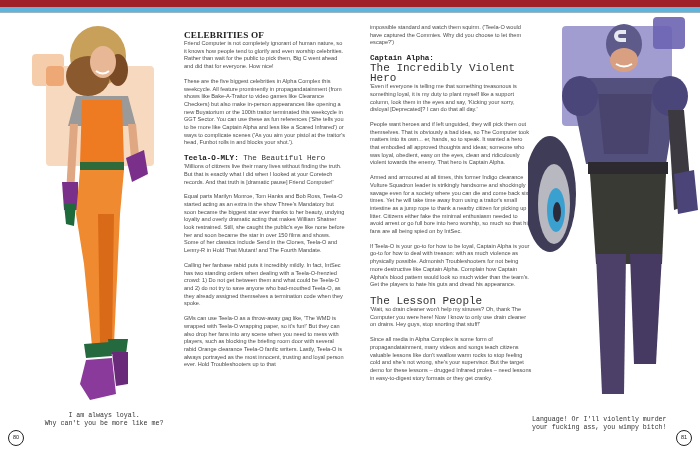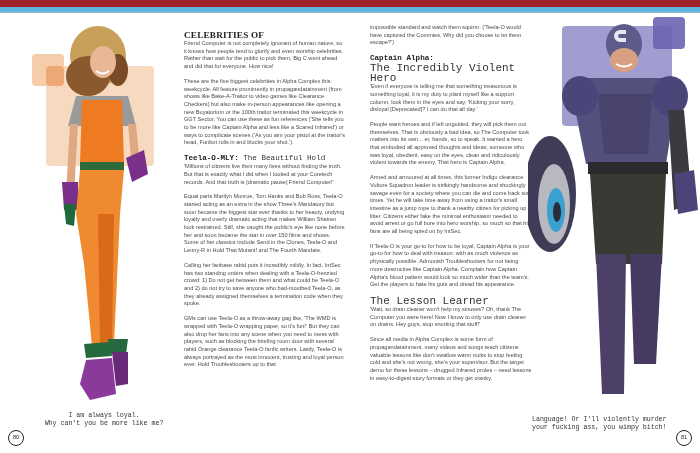--- a/index.html
+++ b/index.html
@@ -69,37 +69,37 @@
       <path d="M84 338 L100 338 L100 370 L88 372 Z" fill="#6a2a7a"></path>
     </svg>
   </div>
 
   <div class="col" style="left:184px;">
     <div class="h-main">CELEBRITIES OF</div>
     <p>Friend Computer is not completely ignorant of human nature, so it knows how people tend to glorify and even worship celebrities. Rather than wait for the public to pick them, Big C went ahead and did that for everyone. How nice!</p>
     <p>These are the five biggest celebrities in Alpha Complex this weekcycle. All feature prominently in propagandatainment (from shows like Bake-A-Traitor to video games like Clearance Checkers) but also make in-person appearances like opening a new Buyatorium or the 100th traitor terminated this weekcycle in GGT Sector. You can use these as fun references ('She tells you to be more like Captain Alpha and less like a Scared Infrared') or ways to complicate scenes ('As you aim your pistol at the traitor's head, Funbot rolls in and blocks your shot.').</p>
     <div class="h-sub">
       <b>Teela-O-MLY:</b>
-      <span>The Beautiful Hold</span>
+      <span>The Beautiful Hero</span>
     </div>
     <p>'Millions of citizens live their many lives without finding the truth. But that is exactly what I did when I looked at your Coretech records. And that truth is [dramatic pause] Friend Computer!'</p>
     <p>Equal parts Marilyn Monroe, Tom Hanks and Bob Ross, Teela-O started acting as an extra in the show Three's Mandatory but soon became the biggest star ever thanks to her beauty, undying loyalty and overly dramatic acting that makes William Shatner look restrained. Still, she caught the public's eye like none before her and soon became the star in over 150 films and shows. Some of her classics include Send in the Clones, Teela-O and Lenny-R in Hold That Mutant! and The Fourth Mandate.</p>
     <p>Calling her fanbase rabid puts it incredibly mildly. In fact, IntSec has two standing orders when dealing with a Teela-O-frenzied crowd: 1) Do not get between them and what could be Teela-O and 2) do not try to save anyone who bad-mouthed Teela-O, as they already assigned themselves a termination code when they spoke.</p>
     <p>GMs can use Teela-O as a throw-away gag like, 'The WMD is wrapped with Teela-O wrapping paper, so it's fun!' But they can also drop her fans into any scene when you need to mess with players, such as blocking the briefing room door with several rabid Orange clearance Teela-O fanfic writers. Lastly, Teela-O is always portrayed as the most innocent, trusting and loyal person ever. Hold Troubleshooters up to that</p>
   </div>
 
   <div class="col" style="left:370px;top:10px;">
     <p>impossible standard and watch them squirm. ('Teela-O would have captured the Commies. Why did you choose to let them escape?')</p>
     <div class="h-sub"><b>Captain Alpha:</b></div>
     <div class="h-sub2">The Incredibly Violent Hero</div>
     <p>'Even if everyone is telling me that something treasonous is something loyal, it is my duty to plant myself like a support column, look them in the eyes and say, 'Kicking your sorry, disloyal [Deprecated]? I can do that all day.'</p>
     <p>People want heroes and if left unguided, they will pick them out themselves. That is obviously a bad idea, so The Computer took matters into its own... er, hands, so to speak. It wanted a hero that embodied all approved thoughts and ideas; someone who was loyal, obedient, easy on the eyes, clean and ridiculously violent towards the enemy. That hero is Captain Alpha.</p>
     <p>Armed and armoured at all times, this former Indigo clearance Vulture Squadron leader is strikingly handsome and shockingly savage even for a society where you can die and come back six times. Yet he will take time away from using a traitor's small intestine as a jump rope to thank a nearby citizen for picking up litter. Citizens either fake the minimal enthusiasm needed to avoid arrest or go full bore into hero worship, so much so that his fans are all being spied on by IntSec.</p>
     <p>If Teela-O is your go-to for how to be loyal, Captain Alpha is your go-to for how to deal with treason: with as much violence as physically possible. Admonish Troubleshooters for not being more destructive like Captain Alpha. Complain how Captain Alpha's blood pattern would look so much wider than the team's. Get the players to hate his guts and dread his appearance.</p>
-    <div class="h-sub2">The Lesson Learner</div>
+    <div class="h-sub2">The Lesson People</div>
     <p>'Wait, so drain cleaner won't help my sinuses? Oh, thank The Computer you were here! Now I know to only use drain cleaner on drains. Hey guys, stop snorting that stuff!'</p>
     <p>Since all media in Alpha Complex is some form of propagandatainment, many videos and songs teach citizens valuable lessons like don't swallow warm rocks to stop feeling cold and she's not wrong, she's your supervisor. But the target demo for these lessons – drugged Infrared proles – need lessons in easy-to-digest story formats or they get cranky.</p>
   </div>
 
   <div class="fig" style="left:528px;top:0;width:172px;height:395px;">
     <div class="sq" style="left:34px;top:12px;width:110px;height:100px;background:#8a84c4;opacity:.8;"></div>
     <div class="sq" style="left:125px;top:3px;width:32px;height:32px;background:#6c64b2;opacity:.9;"></div>
     <svg width="172" height="395" viewBox="0 0 172 395" style="position:absolute;left:0;top:0;">
 
       <ellipse cx="96" cy="30" rx="18" ry="20" fill="#5e5a8a"></ellipse>

